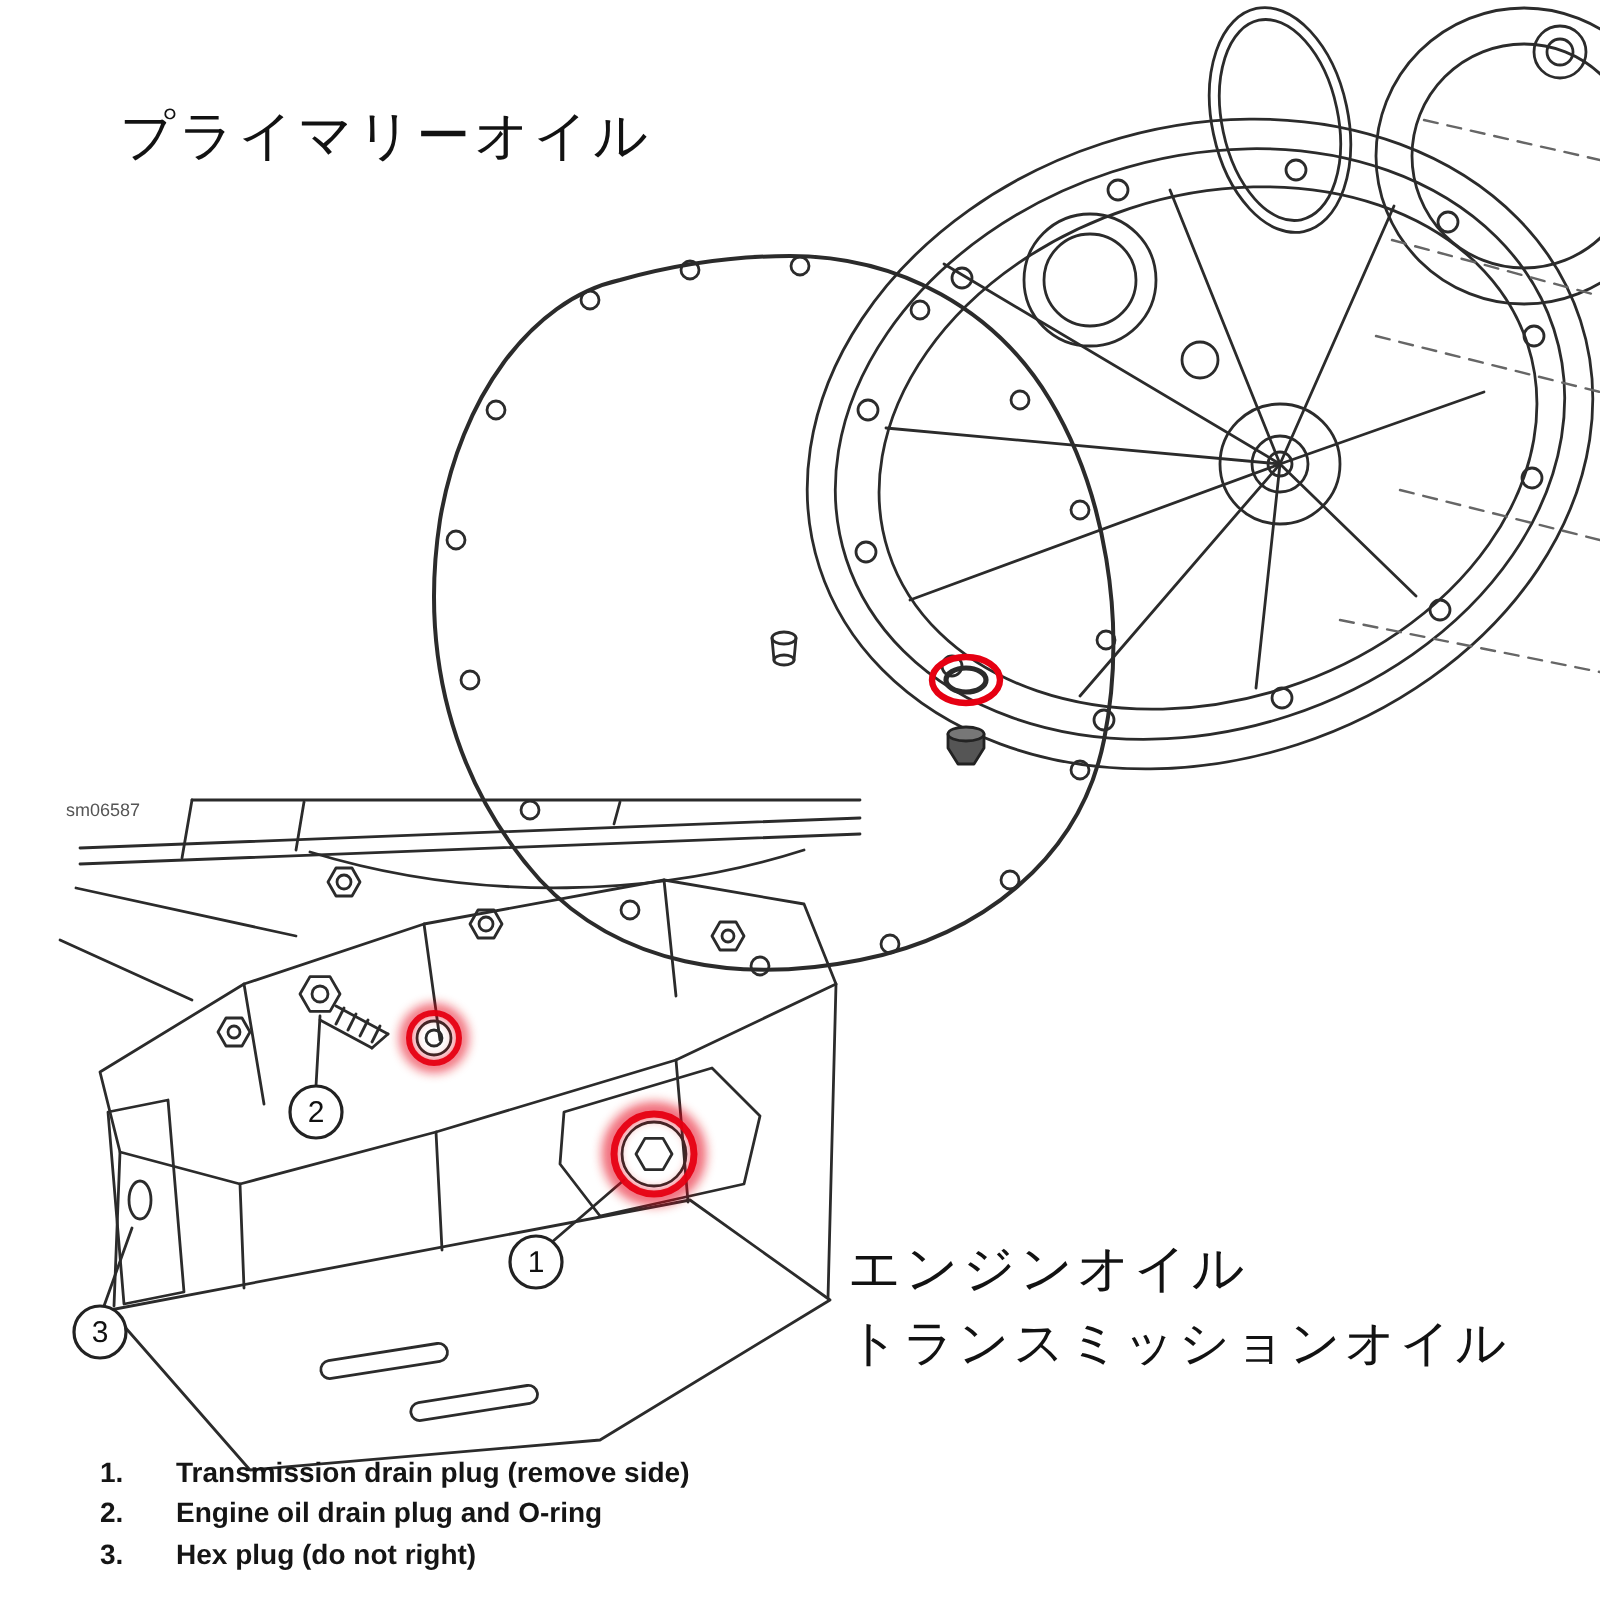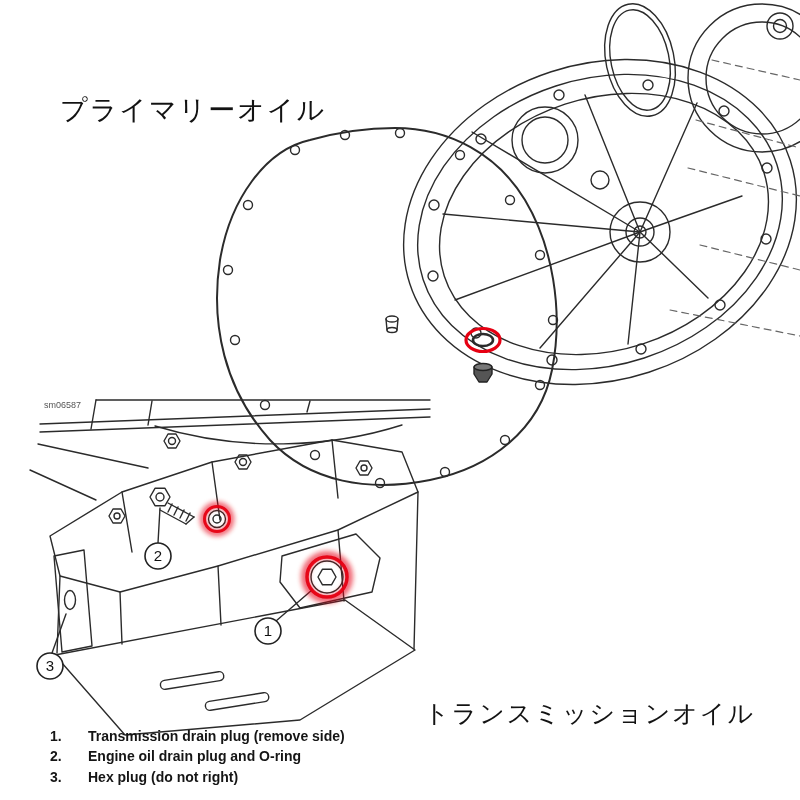--- a/index.html
+++ b/index.html
@@ -1,24 +1,24 @@
 <!DOCTYPE html>
 <html><head>
 <meta charset="utf-8">
 <style>
   html,body{margin:0;padding:0;background:#ffffff;}
   .canvas{position:relative;width:800px;height:800px;background:#ffffff;overflow:hidden;
           font-family:"DejaVu Sans",sans-serif;}
   svg.art{position:absolute;left:0;top:0;}
-  .jp{position:absolute;color:#121212;font-size:27px;letter-spacing:2px;white-space:nowrap;margin-top:42px;}
+  .jp{position:absolute;color:#121212;font-size:27px;letter-spacing:2px;white-space:nowrap;}
   .label-primary{left:60px;top:50px;}
   .label-engine{left:424px;top:617px;font-size:26px;}
   .label-trans{left:424px;top:655px;font-size:25px;}
   .figcode{position:absolute;left:33px;top:400px;font-size:9px;color:#555;
-           font-family:"Liberation Sans",sans-serif;letter-spacing:0;margin-left:11px;}
+           font-family:"Liberation Sans",sans-serif;letter-spacing:0;}
   .legend{position:absolute;left:50px;top:729px;font-family:"Liberation Sans",sans-serif;
           font-size:14px;font-weight:bold;color:#151515;}
   .legend-row{display:flex;margin-bottom:5px;line-height:1.1;}
   .legend-row .num{width:38px;flex:0 0 38px;}
   .callout-num{font-family:"Liberation Sans",sans-serif;font-size:15px;fill:#111;}
 </style>
 </head>
 <body>
 
 <div class="canvas">
@@ -212,20 +212,21 @@
       <circle cx="268" cy="631" r="13"></circle>
       <circle cx="158" cy="556" r="13"></circle>
       <circle cx="50" cy="666" r="13"></circle>
     </g>
     <text class="callout-num" x="268" y="636" text-anchor="middle">1</text>
     <text class="callout-num" x="158" y="561" text-anchor="middle">2</text>
     <text class="callout-num" x="50" y="671" text-anchor="middle">3</text>
   </svg>
 
   <div class="jp label-primary">プライマリーオイル</div>
+  <div class="jp label-engine">エンジンオイル</div>
   <div class="jp label-trans">トランスミッションオイル</div>
 
   <div class="figcode">sm06587</div>
 
   <div class="legend">
     <div class="legend-row">
       <span class="num">1.</span>
       <span class="txt">Transmission drain plug (remove side)</span>
     </div>
     <div class="legend-row">

